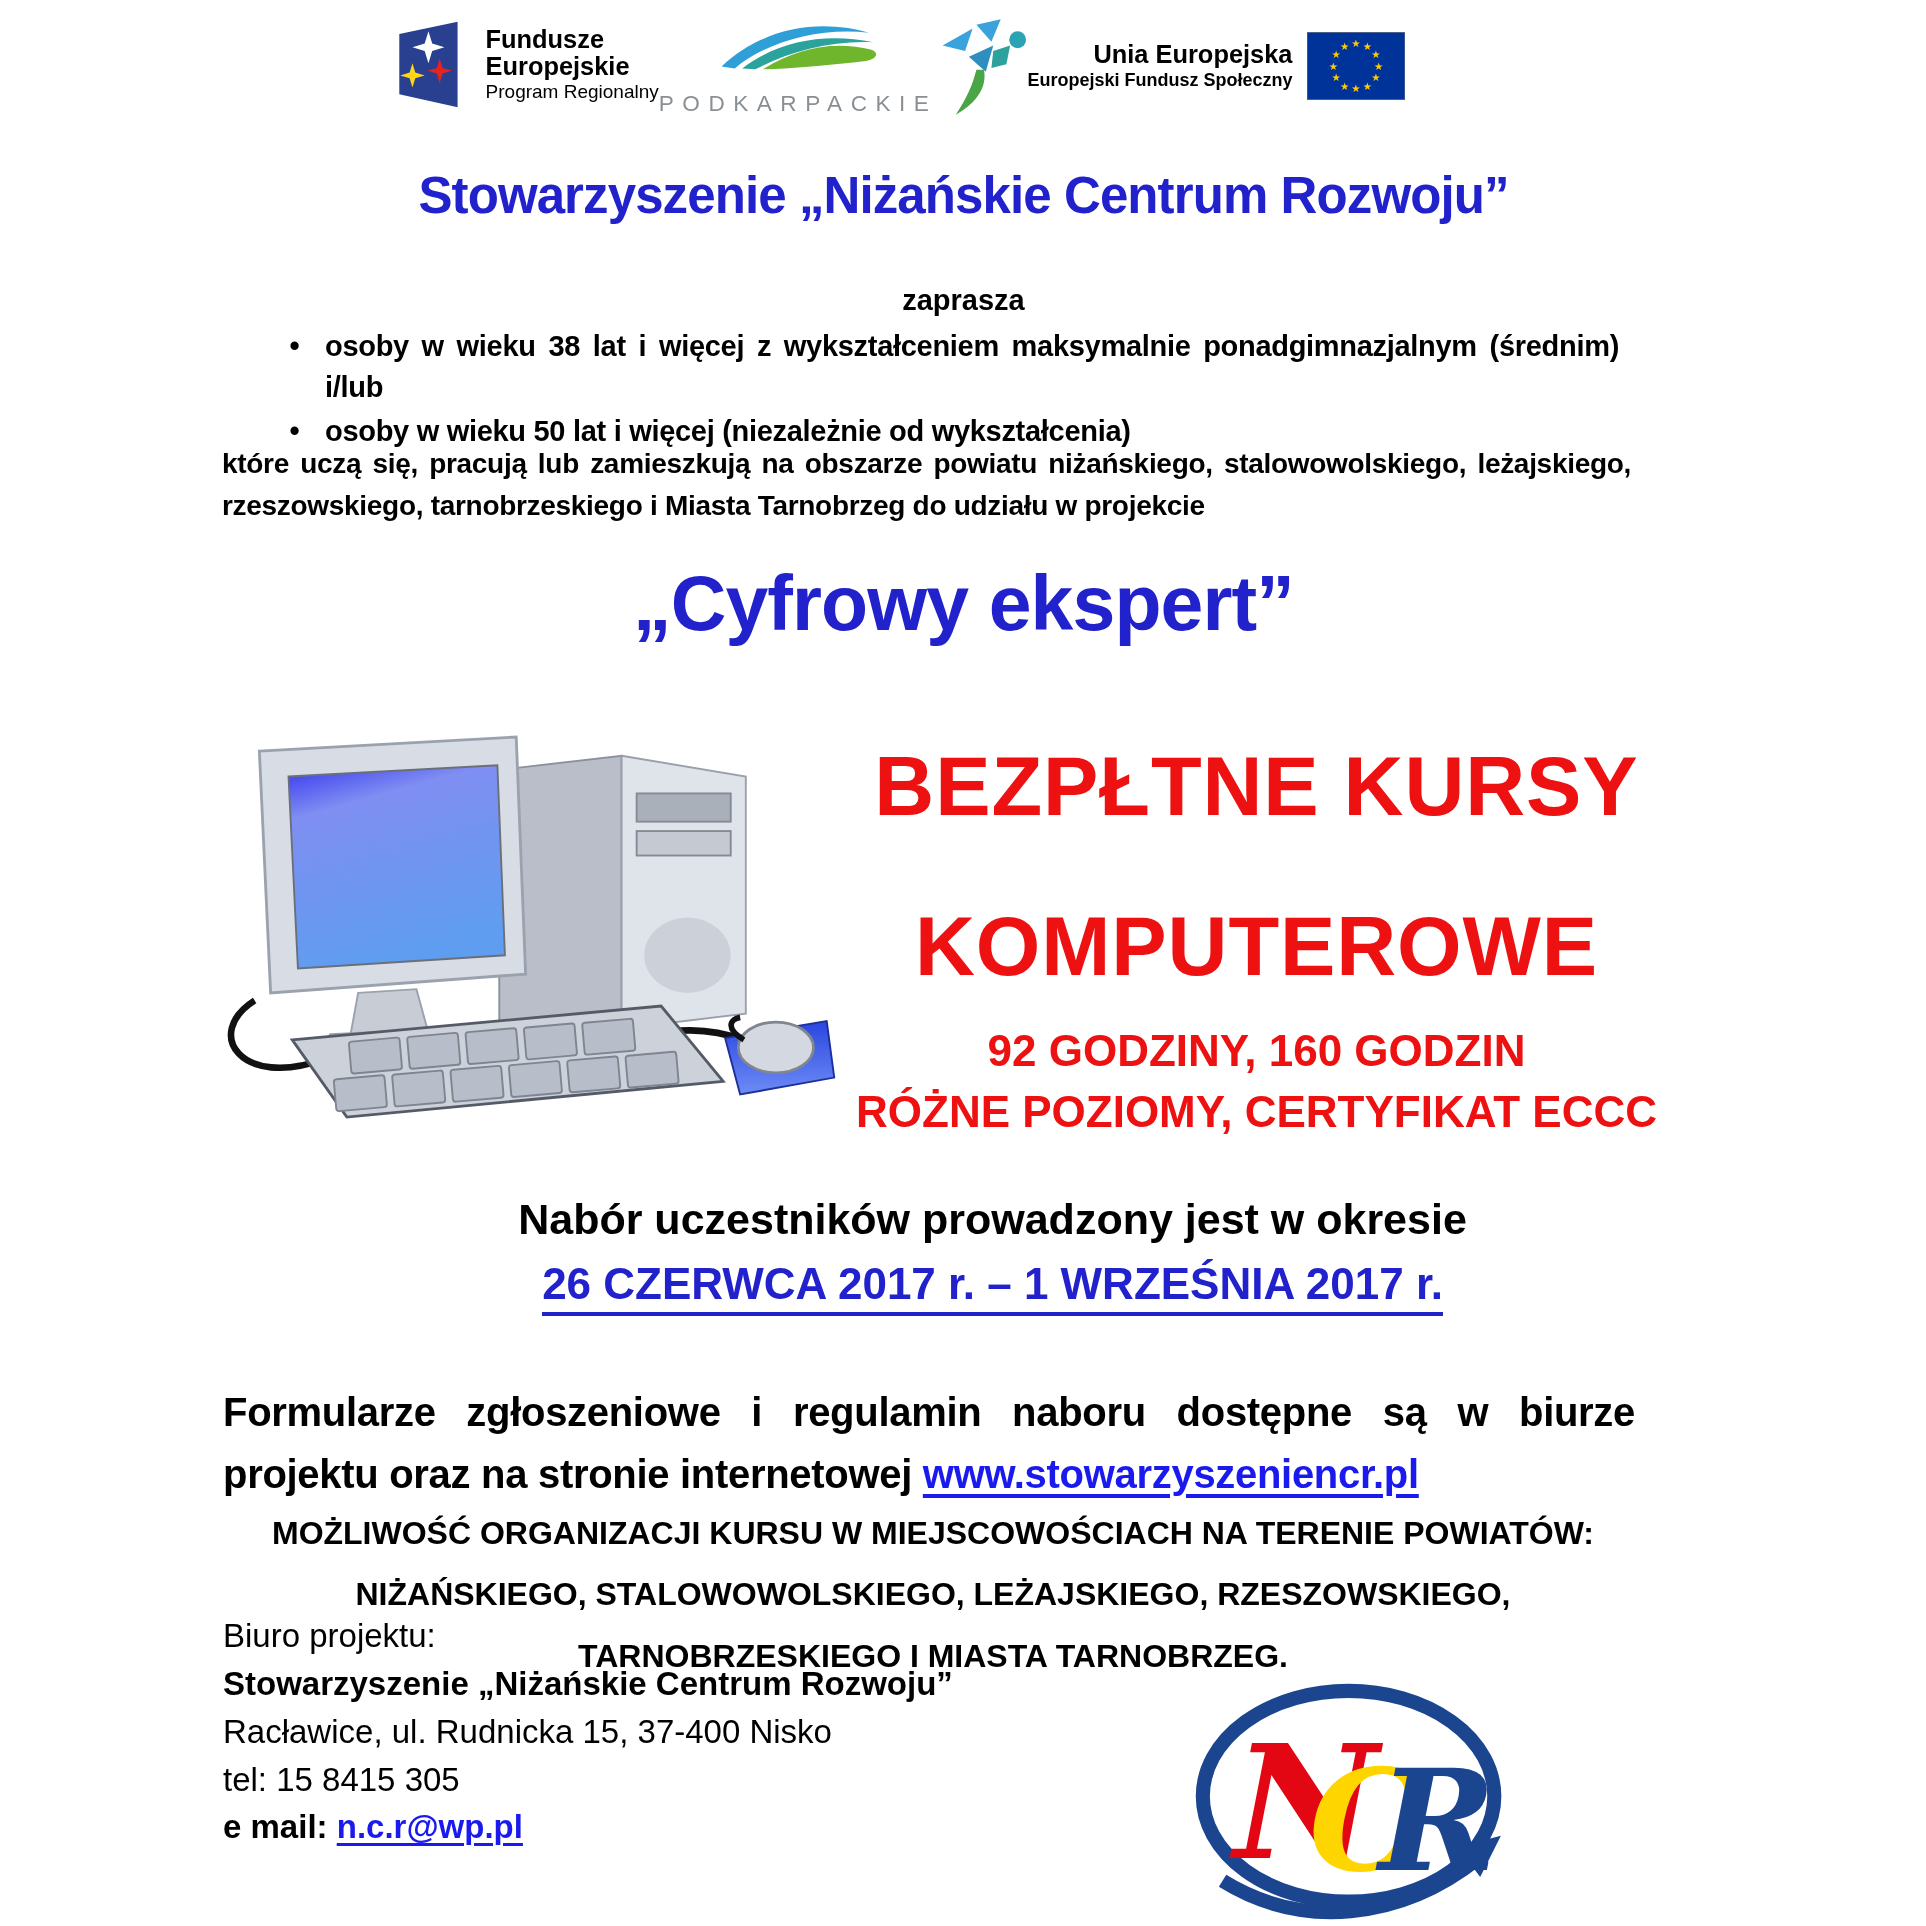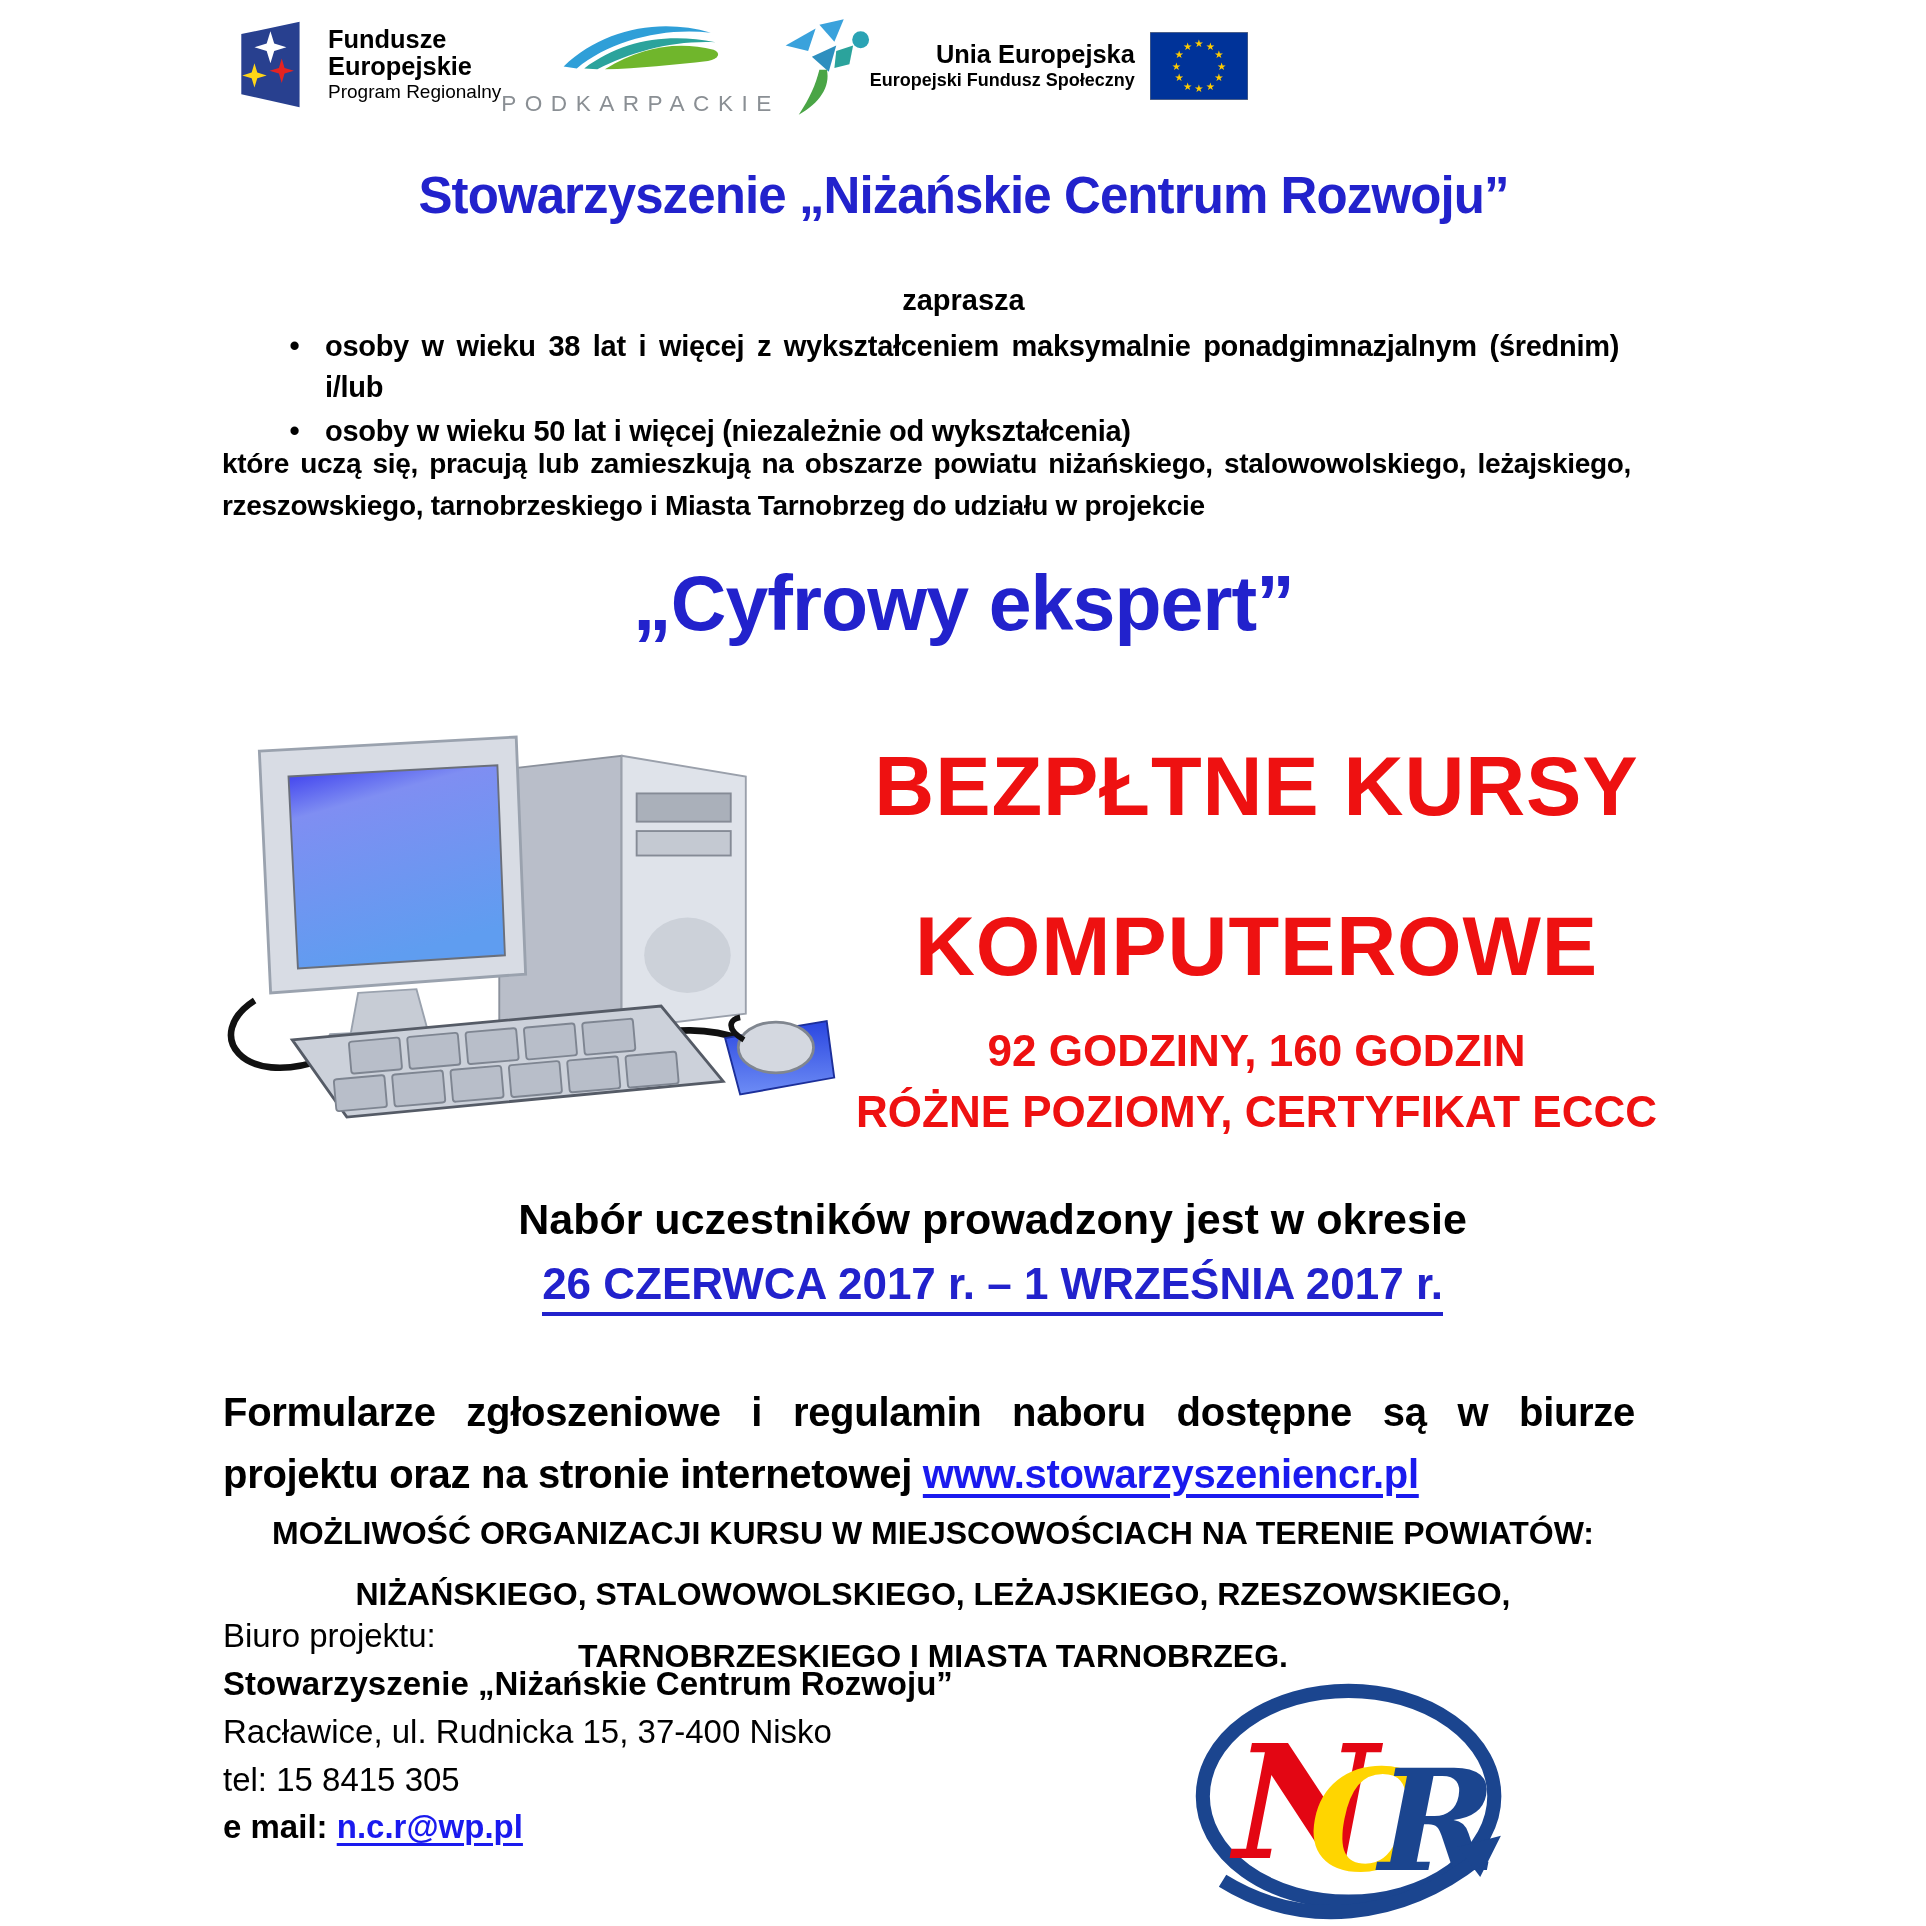--- a/index.html
+++ b/index.html
@@ -1,21 +1,21 @@
 <!DOCTYPE html>
 <html style="font-size:15px"><head>
 <meta charset="utf-8">
 <style>
   html,body{margin:0;padding:0;background:#ffffff;}
   body{width:1927px;height:1927px;position:relative;overflow:hidden;
        font-family:"Liberation Sans",sans-serif;color:#000;}
 
   
   .logos-row{position:absolute;top:13px;left:226px;width:1337px;height:105px;
-             display:flex;justify-content:flex-start;align-items:center;}
+             display:flex;justify-content:center;align-items:center;}
   .logo{display:flex;align-items:center;gap:15px;}
   .logo-text .l1{font-size:25.4px;font-weight:bold;line-height:1.05;}
   .logo-text .l2{font-size:25.4px;font-weight:bold;line-height:1.05;}
   .logo-text .l3{font-size:19px;line-height:1.3;}
   .podk-wrap{display:flex;flex-direction:column;align-items:center;}
   .podk-label{font-size:22.6px;color:#8a8f94;letter-spacing:8.5px;margin-top:1.9px;}
   .wup-text{font-size:24.5px;color:#4a4f54;line-height:1.25;}
   .eu-text{text-align:right;}
   .eu-text .l1{font-size:25.4px;font-weight:bold;line-height:1.15;}
   .eu-text .l2{font-size:18px;font-weight:bold;line-height:1.25;}

